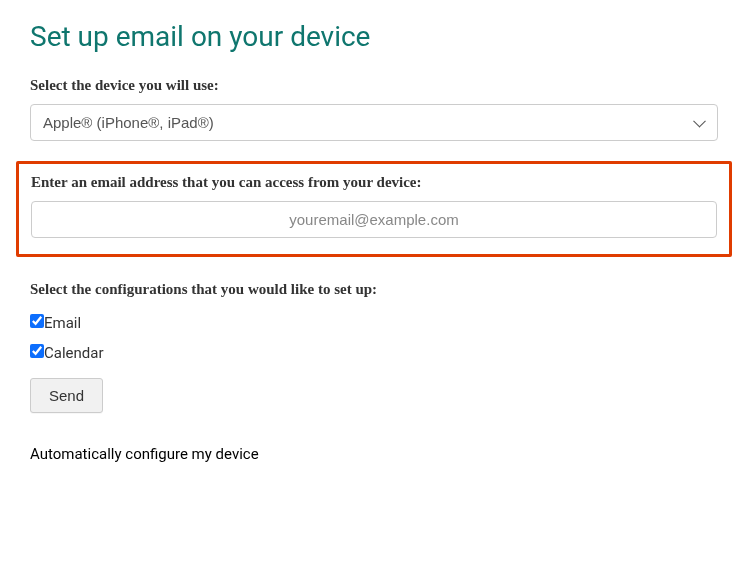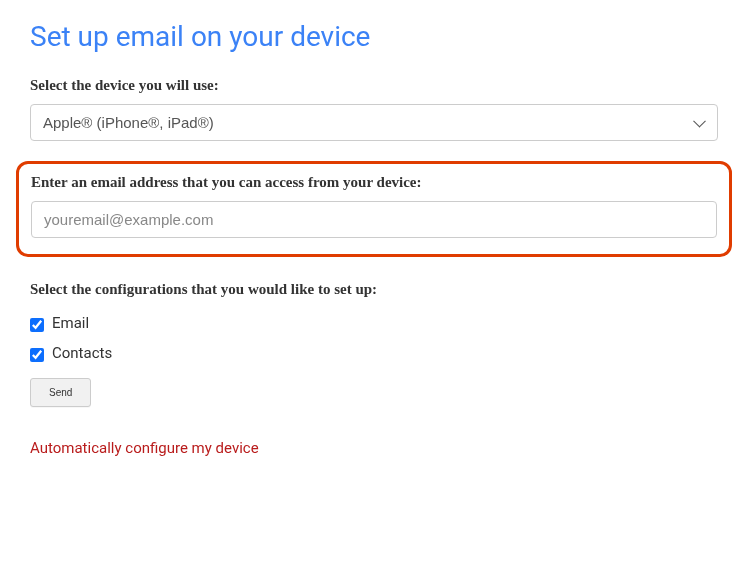--- a/index.html
+++ b/index.html
@@ -6,21 +6,21 @@
     body {
       font-family: -apple-system, BlinkMacSystemFont, "Segoe UI", Roboto, "Helvetica Neue", Arial, sans-serif;
       background: #fff;
       color: #333;
       padding: 20px 30px;
       width: 748px;
     }
     h1 {
       font-size: 28px;
       font-weight: 400;
-      color: #3b82f6;
+      color: #0f766e;
       margin-bottom: 24px;
     }
     .field-label {
       font-weight: 700;
       font-size: 15px;
       color: #333;
       margin-bottom: 10px;
       display: block;
       font-family: Liberation Serif, serif;
     }
@@ -49,65 +49,65 @@
       height: 8px;
       border-right: 1.5px solid #555;
       border-bottom: 1.5px solid #555;
       transform: translateY(-70%) rotate(45deg);
       pointer-events: none;
     }
     .highlight {
       border: 3px solid #e03c00;
       padding: 10px 12px 16px 12px;
       margin: 0 -14px 24px -14px;
-      border-radius: 12px;
+      border-radius: 2px;
     }
     input[type="text"] {
       width: 100%;
       padding: 9px 12px;
       font-size: 15px;
       border: 1px solid #ccc;
       border-radius: 4px;
       color: #555;
+      text-align: center;
     }
     input[type="text"]::placeholder { color: #888; }
     .configs { margin-bottom: 8px; }
     .configs .field-label { margin-bottom: 16px; }
     .checkbox-row {
       display: flex;
-      align-items: flex-end;
-      gap: 8px;
+      align-items: flex-start;
       margin-bottom: 12px;
     }
     input[type="checkbox"] {
       width: 14px;
       height: 14px;
       accent-color: #0d6efd;
       cursor: pointer;
     }
     .checkbox-row label {
       font-size: 15px;
       color: #333;
       cursor: pointer;
     }
     button.send {
       padding: 8px 18px;
-      font-size: 10px;
+      font-size: 15px;
       border: 1px solid #ccc;
       background: #f1f1f1;
       border-radius: 3px;
       cursor: pointer;
       color: #333;
       margin-top: 4px;
       box-shadow: 0 1px 0 rgba(0,0,0,0.03);
     }
     .link {
       display: inline-block;
       margin-top: 32px;
-      color: #b91c1c;
+      color: #000000;
       font-size: 15px;
       text-decoration: none;
       cursor: pointer;
     }
   </style>
 </head>
 <body>
 
 
 
@@ -127,21 +127,21 @@
 
 <div class="configs">
   <label class="field-label">Select the configurations that you would like to set up:</label>
 
   <div class="checkbox-row">
     <input type="checkbox" checked="" style="">
     <label>Email</label>
   </div>
   <div class="checkbox-row">
     <input type="checkbox" checked="" style="">
-    <label>Contacts</label>
+    <label>Calendar</label>
   </div>
 </div>
 
 <button class="send">Send</button>
 
 <br>
 <a class="link">Automatically configure my device</a>
 
 
 

